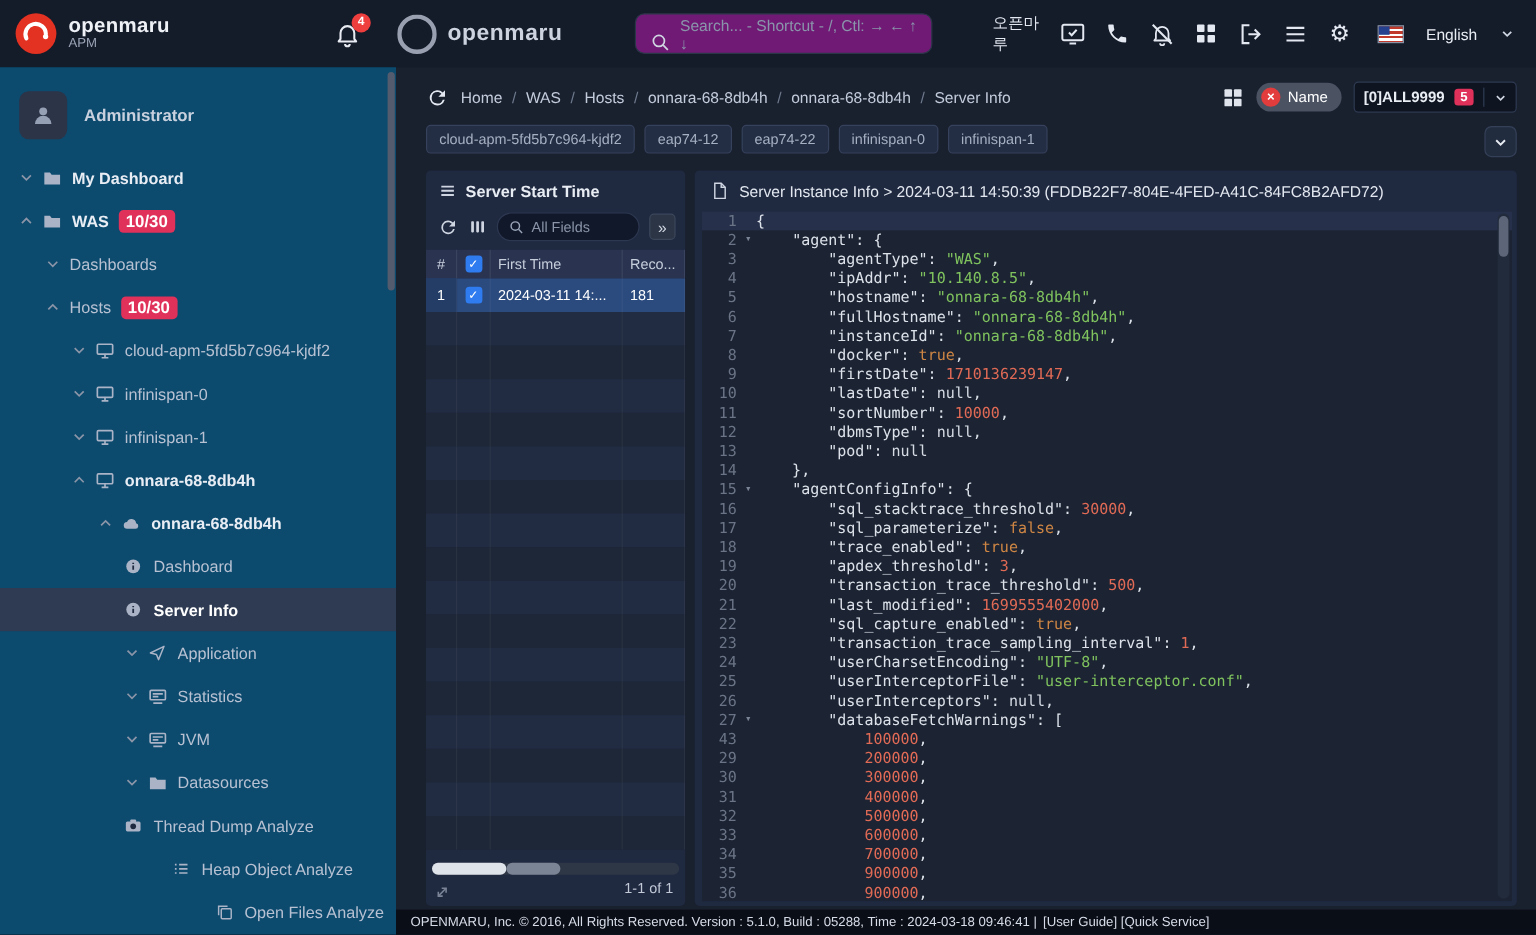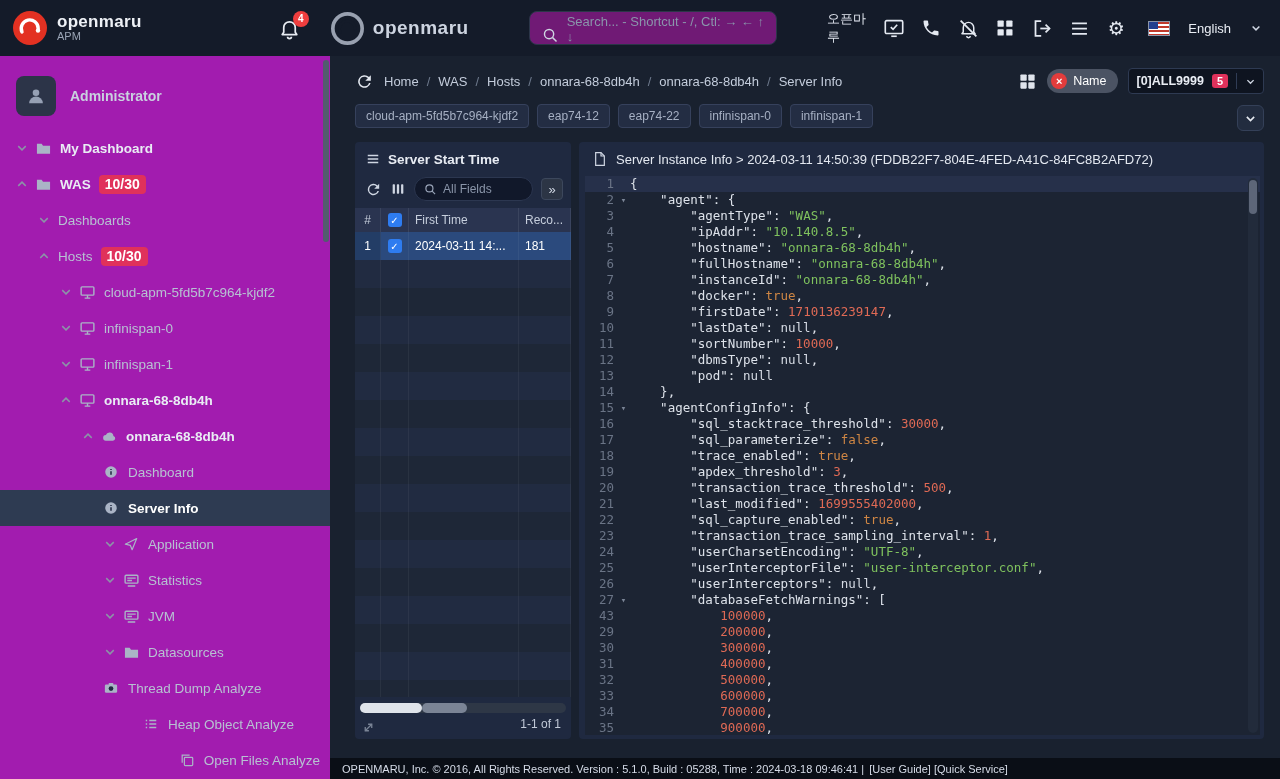--- a/index.html
+++ b/index.html
@@ -27,21 +27,21 @@
   .lang{display:flex;align-items:center;gap:19px;margin-left:22px;cursor:pointer}
   .flag{width:20px;height:13px;position:relative;background:repeating-linear-gradient(180deg,#c0392b 0 2px,#fff 2px 4px);outline:1px solid #8a94a6;flex:0 0 20px}
   .flag::after{content:"";position:absolute;left:0;top:0;width:9px;height:7px;background:#24408e}
   .lang-label{font-size:13px;color:#e9edf4}
   .lang .chev-sm{color:#cfd6e2}
 
   
   .shell{flex:1;display:flex;min-height:0}
 
   
-  .sidebar{flex:0 0 330px;background:#a21caf;position:relative;overflow:hidden}
+  .sidebar{flex:0 0 330px;background:#0c4a6e;position:relative;overflow:hidden}
   .user{display:flex;align-items:center;gap:14px;padding:20px 16px 10px 16px}
   .avatar{width:40px;height:40px;border-radius:8px;background:#2c3448;display:flex;align-items:center;justify-content:center;color:#96a0b4}
   .user-name{font-size:14px;font-weight:bold;color:#c9d1df}
   .tree{margin-top:4px}
   .trow{height:36px;display:flex;align-items:center;gap:8px;font-size:13.5px;color:#b7c1d2;cursor:pointer;padding-right:10px}
   .trow.bold .tlabel{color:#e9edf4;font-weight:bold}
   .trow.selected{background:#2e3b52}
   .trow.selected .tlabel{color:#fff;font-weight:bold}
   .chev{flex:0 0 12px;display:flex;color:#8b95a7}
   .ticon{flex:0 0 16px;display:flex;color:#aab4c6}
@@ -66,21 +66,21 @@
   .inst-label{color:#e9edf4;font-size:12.5px;font-weight:bold}
   .inst-badge{background:#e0315b;color:#fff;font-size:11px;font-weight:bold;border-radius:3px;padding:1px 5px}
   .inst-div{width:1px;height:16px;background:#303c55}
   .tags-row{flex:0 0 24px;margin:10px 16px 0 25px;display:flex;gap:8px}
   .tag{height:24px;display:flex;align-items:center;padding:0 10px;border-radius:4px;background:#232d43;border:1px solid #36415c;
     color:#a6b0c3;font-size:12px;cursor:pointer;white-space:nowrap}
   .collapse-btn{position:absolute;top:49px;right:16px;width:27px;height:26px;border-radius:6px;background:#222c3f;border:1px solid #344058;
     display:flex;align-items:center;justify-content:center;color:#e6eaf1;cursor:pointer}
 
   
-  .panels{flex:1;display:flex;gap:8px;margin:14px 16px 16px 25px;min-height:0}
+  .panels{flex:1;display:flex;gap:8px;margin:14px 16px 0 25px;min-height:0}
   .panel{background:#1f2940;border-radius:4px;overflow:hidden}
   .panel-left{flex:0 0 216px;display:flex;flex-direction:column;position:relative}
   .panel-right{flex:1;min-width:0;display:flex;flex-direction:column;position:relative}
   .lp-header{flex:0 0 34px;display:flex;align-items:center;gap:8px;padding:0 11px;color:#e8ecf3;font-size:13.5px;font-weight:bold}
   .lp-toolbar{flex:0 0 32px;display:flex;align-items:center;gap:8px;padding:0 8px 6px 10px;color:#cfd6e2}
   .tbico{display:flex;cursor:pointer}
   .lp-search{flex:1;height:24px;border-radius:12px;background:#11182a;border:1px solid #2c3750;display:flex;align-items:center;gap:6px;
     padding:0 9px;color:#8a95a9;font-size:12px;cursor:text}
   .lp-expand{flex:0 0 22px;height:22px;background:#2c3545;border:1px solid #3c475c;border-radius:4px;color:#cfd6e2;font-size:13px;
     display:flex;align-items:center;justify-content:center;cursor:pointer}

